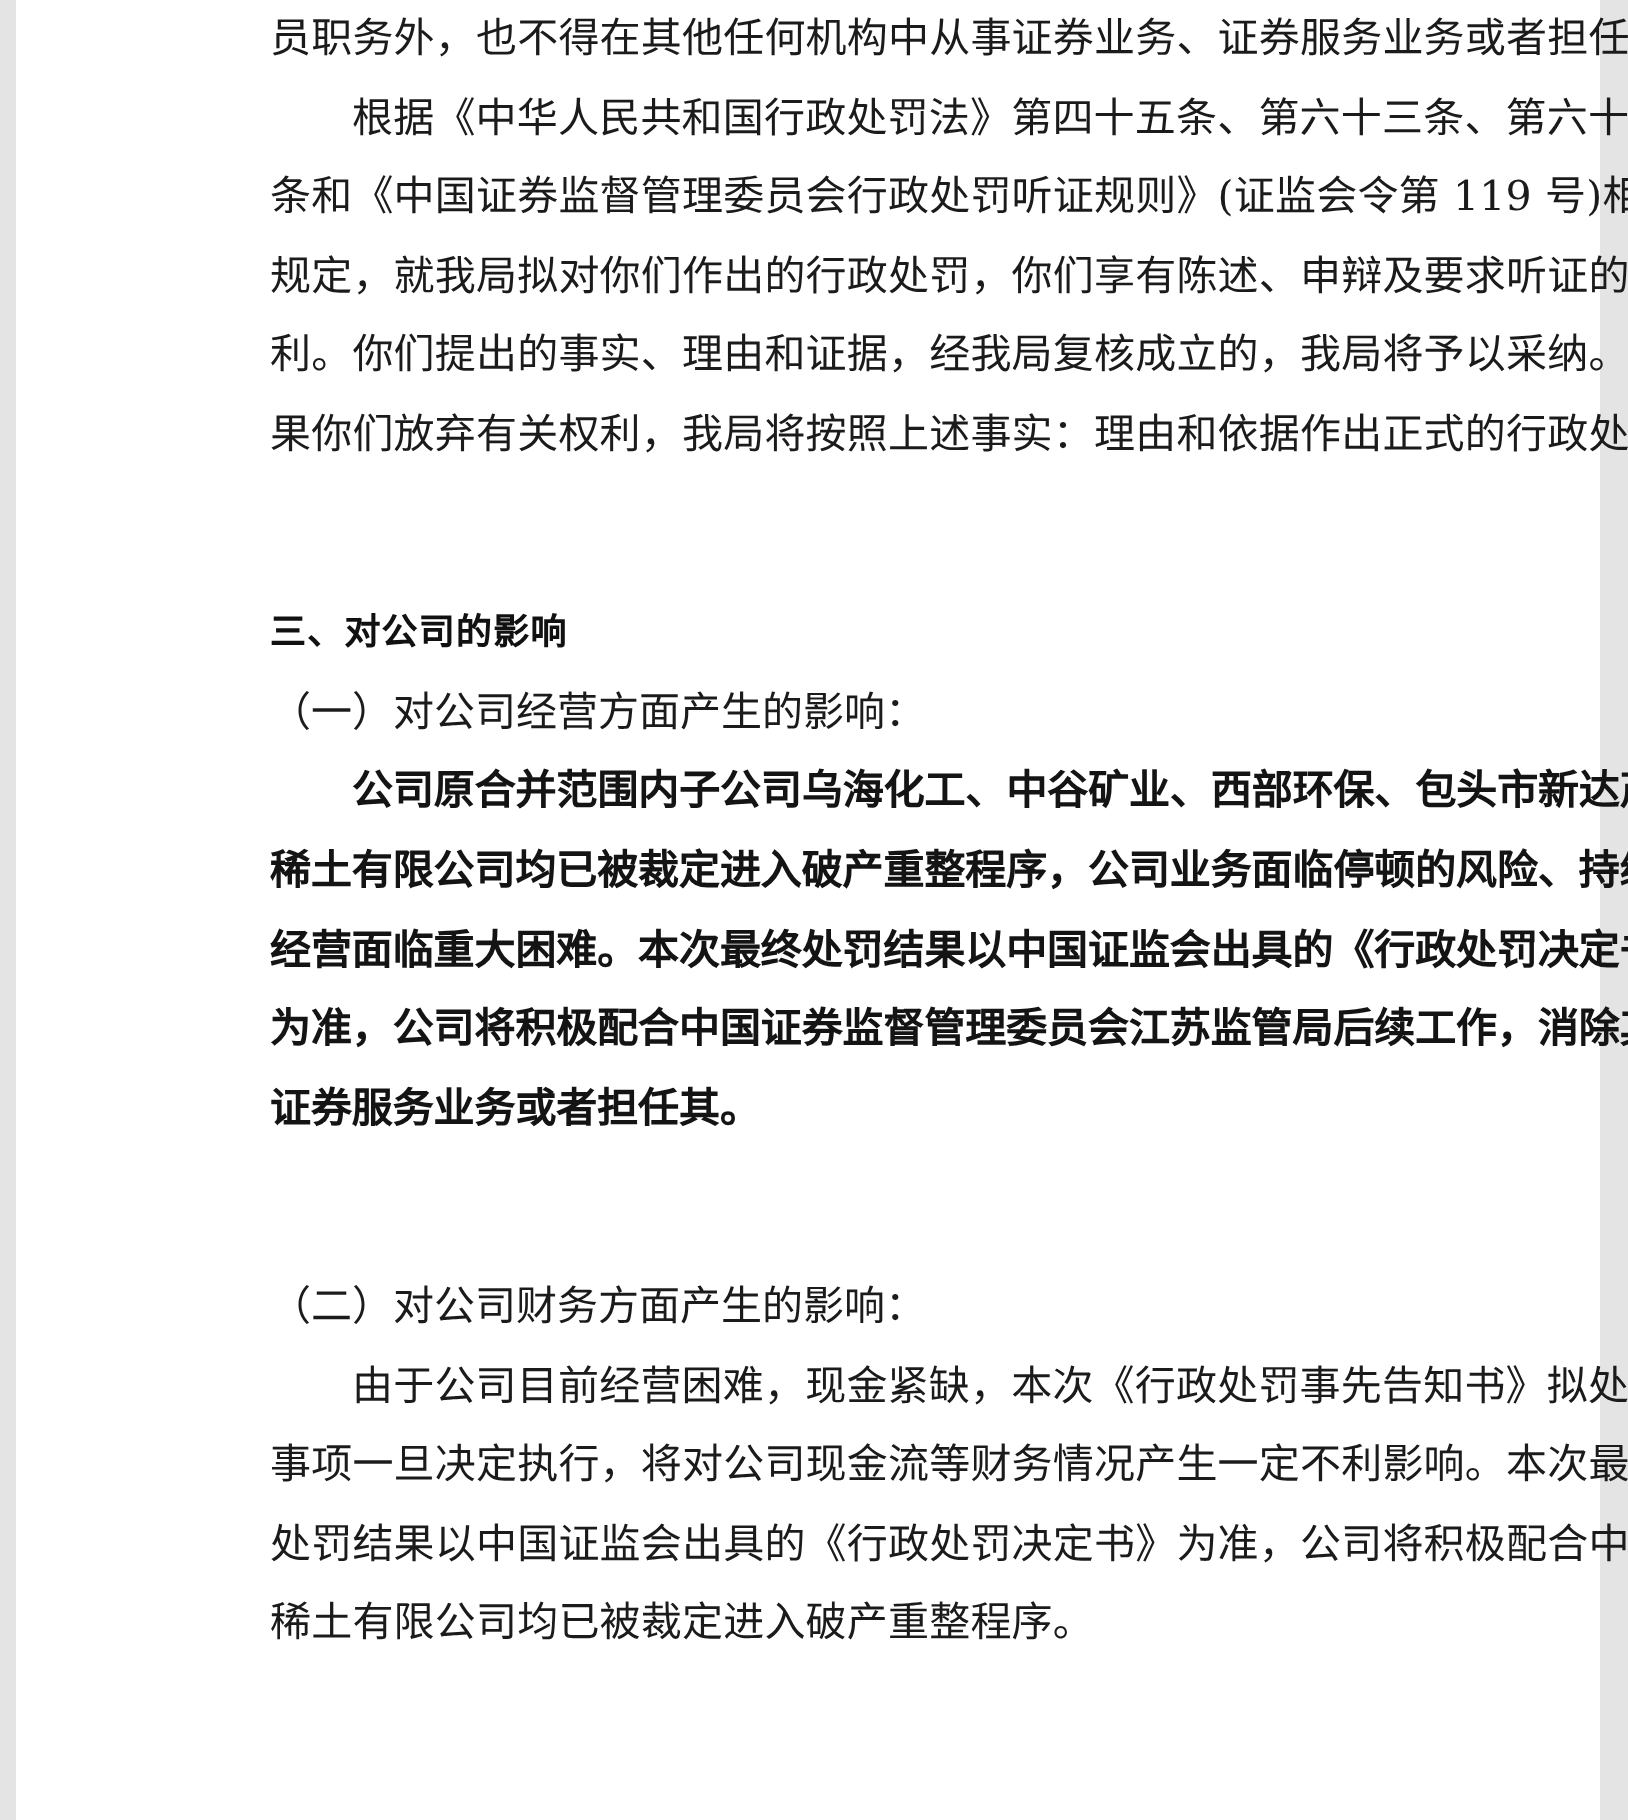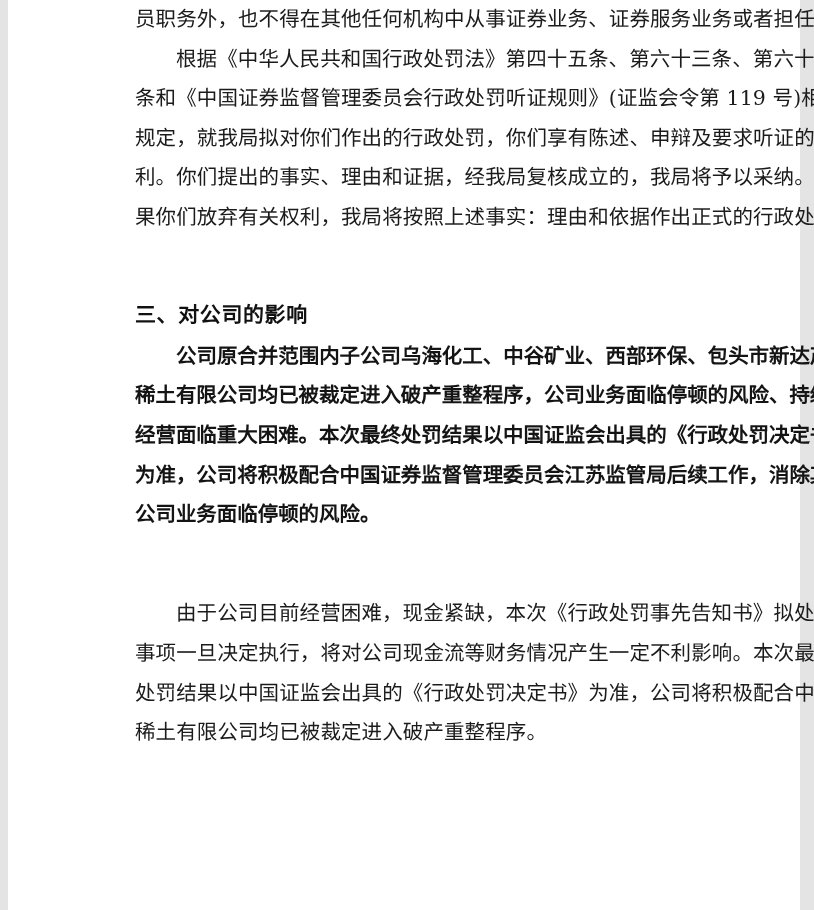--- a/index.html
+++ b/index.html
@@ -55,23 +55,23 @@
   }
 
   
   .para-heavy .doc-line {
     font-weight: 600;
     color: #141414;
     letter-spacing: -0.05px;
   }
 
   .heading {
-    font-family: Liberation Mono, monospace;
+    font-family: Liberation Sans, sans-serif;
     font-weight: 700;
-    font-size: 21px;
+    font-size: 18px;
     line-height: 39.6px;
     color: #111111;
     letter-spacing: 0.6px;
     white-space: nowrap;
   }
 
   .subheading {
     font-size: 20.5px;
     line-height: 39.6px;
     color: #1b1b1b;
@@ -101,32 +101,34 @@
         <div class="doc-line">规定，就我局拟对你们作出的行政处罚，你们享有陈述、申辩及要求听证的权</div>
         <div class="doc-line">利。你们提出的事实、理由和证据，经我局复核成立的，我局将予以采纳。如</div>
         <div class="doc-line">果你们放弃有关权利，我局将按照上述事实：理由和依据作出正式的行政处罚</div>
       </div>
 
       <div class="spacer-line"></div>
       <div class="spacer-half"></div>
 
       <div class="heading">三、对公司的影响</div>
 
+      <div class="subheading para-body">（一）对公司经营方面产生的影响：</div>
 
       <div class="block para-heavy">
         <div class="doc-line" style="padding-left: 41px;">公司原合并范围内子公司乌海化工、中谷矿业、西部环保、包头市新达茂</div>
         <div class="doc-line">稀土有限公司均已被裁定进入破产重整程序，公司业务面临停顿的风险、持续</div>
         <div class="doc-line">经营面临重大困难。本次最终处罚结果以中国证监会出具的《行政处罚决定书》</div>
         <div class="doc-line">为准，公司将积极配合中国证券监督管理委员会江苏监管局后续工作，消除其</div>
-        <div class="doc-line">公司业务面临停顿的风险。</div>
+        <div class="doc-line">证券服务业务或者担任其。</div>
       </div>
 
       <div class="spacer-line"></div>
       <div class="spacer-half"></div>
 
+      <div class="subheading para-body">（二）对公司财务方面产生的影响：</div>
 
       <div class="block para-body">
         <div class="doc-line" style="padding-left: 41px;">由于公司目前经营困难，现金紧缺，本次《行政处罚事先告知书》拟处罚</div>
         <div class="doc-line">事项一旦决定执行，将对公司现金流等财务情况产生一定不利影响。本次最终</div>
         <div class="doc-line">处罚结果以中国证监会出具的《行政处罚决定书》为准，公司将积极配合中国</div>
         <div class="doc-line">稀土有限公司均已被裁定进入破产重整程序。</div>
       </div>
 
     </div>
   </div>

